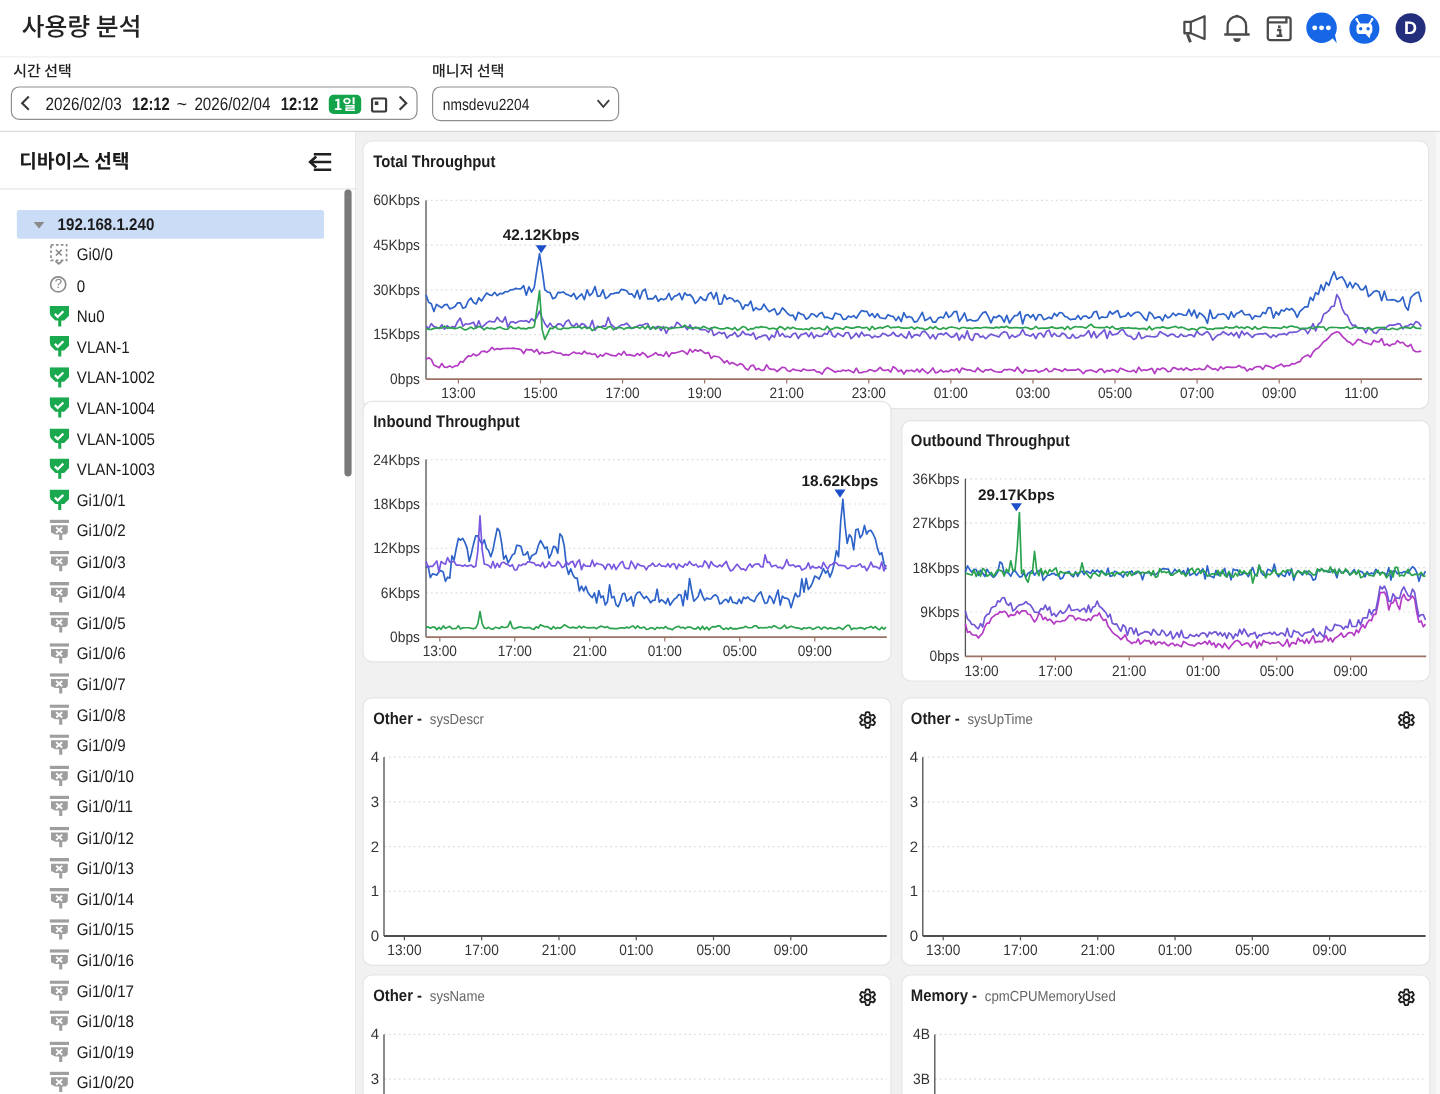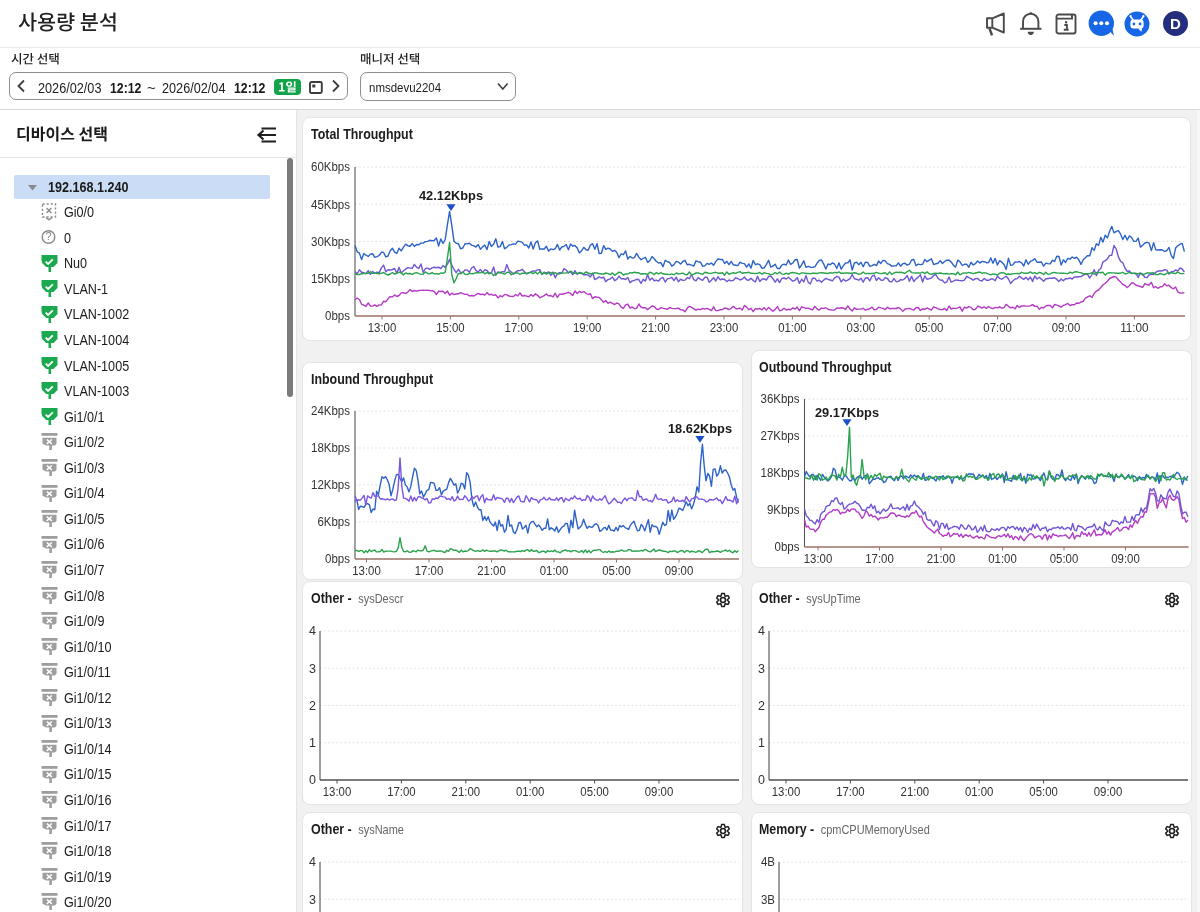--- a/index.html
+++ b/index.html
@@ -290,21 +290,21 @@
       <line x1="831.4000000000001" y1="198" x2="831.4000000000001" y2="201.5" stroke="#9b7265" stroke-width="1"></line>
       <text x="831.4000000000001" y="214" font-size="12.5" fill="#333333" text-anchor="middle" textLength="28.5" lengthAdjust="spacingAndGlyphs">11:00</text>
       <polyline fill="none" stroke="#b43bc4" stroke-width="1.4" stroke-linejoin="round" points="52.0,181.5 54.2,180.2 56.4,181.5 58.6,186.3 60.8,187.2 63.0,188.4 65.2,184.9 67.4,188.0 69.6,188.1 71.8,186.9 74.0,188.4 76.2,186.9 78.4,186.8 80.6,183.2 82.8,183.8 85.0,180.8 87.2,178.6 89.4,178.9 91.6,176.9 93.8,178.5 96.0,177.5 98.2,174.9 100.4,174.6 102.6,175.6 104.8,174.1 107.0,171.5 109.2,173.5 111.4,172.5 113.6,173.1 115.8,172.5 118.0,172.4 120.2,172.2 122.4,172.4 124.6,172.1 126.8,172.5 129.0,172.7 131.2,173.5 133.4,176.6 135.6,173.1 137.8,173.5 140.0,173.3 142.2,175.4 144.4,173.1 146.6,177.2 148.8,175.2 151.0,176.6 153.2,176.0 155.4,175.8 157.6,174.7 159.8,175.7 162.0,176.4 164.2,176.2 166.4,177.9 168.6,177.5 170.8,178.0 173.0,176.7 175.2,175.4 177.4,176.5 179.6,176.2 181.8,177.1 184.0,174.6 186.2,176.7 188.4,176.3 190.6,177.4 192.8,176.8 195.0,179.9 197.2,177.7 199.4,178.8 201.6,176.4 203.8,176.9 206.0,178.0 208.2,178.4 210.4,178.5 212.6,176.5 214.8,177.9 217.0,174.8 219.2,178.0 221.4,177.5 223.6,178.1 225.8,178.7 228.0,176.6 230.2,178.2 232.4,175.8 234.6,177.3 236.8,179.8 239.0,178.7 241.2,177.6 243.4,175.9 245.6,177.9 247.8,177.5 250.0,178.8 252.2,175.2 254.4,179.4 256.6,176.1 258.8,176.3 261.0,175.7 263.2,175.1 265.4,174.3 267.6,175.4 269.8,177.4 272.0,173.0 274.2,175.5 276.4,173.4 278.6,174.7 280.8,173.5 283.0,175.3 285.2,176.5 287.4,175.7 289.6,180.6 291.8,178.7 294.0,179.1 296.2,179.5 298.4,181.7 300.6,184.3 302.8,182.5 305.0,185.4 307.2,184.1 309.4,185.4 311.6,186.5 313.8,185.0 316.0,185.9 318.2,189.1 320.4,190.4 322.6,186.9 324.8,186.2 327.0,190.1 329.2,189.0 331.4,190.6 333.6,190.4 335.8,186.0 338.0,189.2 340.2,189.8 342.4,189.8 344.6,191.6 346.8,189.7 349.0,188.0 351.2,188.5 353.4,191.0 355.6,191.5 357.8,189.6 360.0,190.4 362.2,190.6 364.4,191.4 366.6,189.5 368.8,190.4 371.0,190.6 373.2,190.5 375.4,190.1 377.6,191.9 379.8,191.9 382.0,193.8 384.2,190.3 386.4,188.3 388.6,189.4 390.8,190.8 393.0,192.2 395.2,191.2 397.4,191.6 399.6,190.4 401.8,191.2 404.0,190.3 406.2,191.4 408.4,192.6 410.6,188.8 412.8,192.6 415.0,192.5 417.2,191.8 419.4,191.6 421.6,190.0 423.8,190.5 426.0,191.5 428.2,190.3 430.4,188.2 432.6,190.5 434.8,190.7 437.0,190.1 439.2,192.1 441.4,187.5 443.6,189.1 445.8,191.7 448.0,190.3 450.2,193.7 452.4,190.6 454.6,191.0 456.8,190.5 459.0,191.8 461.2,189.6 463.4,192.1 465.6,189.4 467.8,191.4 470.0,193.2 472.2,191.4 474.4,188.6 476.6,192.8 478.8,192.1 481.0,190.3 483.2,192.0 485.4,191.3 487.6,191.7 489.8,189.9 492.0,191.0 494.2,189.1 496.4,192.6 498.6,188.8 500.8,189.6 503.0,190.4 505.2,190.1 507.4,191.2 509.6,191.8 511.8,188.5 514.0,190.8 516.2,192.1 518.4,190.1 520.6,190.4 522.8,189.7 525.0,191.3 527.2,191.8 529.4,192.1 531.6,192.1 533.8,189.9 536.0,190.2 538.2,189.7 540.4,190.2 542.6,191.4 544.8,187.9 547.0,191.0 549.2,193.0 551.4,189.8 553.6,191.3 555.8,191.1 558.0,191.1 560.2,190.3 562.4,192.2 564.6,191.3 566.8,190.7 569.0,189.1 571.2,191.8 573.4,191.4 575.6,189.2 577.8,189.9 580.0,190.4 582.2,191.6 584.4,189.3 586.6,190.7 588.8,190.5 591.0,190.5 593.2,190.5 595.4,189.5 597.6,190.9 599.8,193.4 602.0,191.0 604.2,190.6 606.4,190.4 608.6,191.4 610.8,192.1 613.0,189.8 615.2,189.5 617.4,192.5 619.6,190.7 621.8,191.3 624.0,190.0 626.2,190.8 628.4,192.2 630.6,188.8 632.8,189.7 635.0,190.8 637.2,191.5 639.4,191.6 641.6,190.5 643.8,192.5 646.0,188.0 648.2,191.0 650.4,190.1 652.6,190.6 654.8,189.8 657.0,188.9 659.2,193.3 661.4,189.1 663.6,190.1 665.8,188.6 668.0,189.4 670.2,191.8 672.4,191.4 674.6,188.3 676.8,188.8 679.0,190.1 681.2,188.9 683.4,190.5 685.6,188.5 687.8,190.0 690.0,190.6 692.2,189.4 694.4,189.9 696.6,189.0 698.8,190.1 701.0,189.7 703.2,186.4 705.4,188.3 707.6,189.8 709.8,189.2 712.0,190.8 714.2,187.5 716.4,189.5 718.6,187.9 720.8,188.0 723.0,188.1 725.2,188.1 727.4,187.9 729.6,186.6 731.8,188.4 734.0,188.2 736.2,191.2 738.4,189.4 740.6,190.0 742.8,188.0 745.0,187.4 747.2,187.5 749.4,189.8 751.6,186.5 753.8,187.1 756.0,187.8 758.2,189.1 760.4,187.3 762.6,186.6 764.8,185.4 767.0,187.5 769.2,186.6 771.4,186.8 773.6,185.0 775.8,185.3 778.0,184.0 780.2,183.4 782.4,180.2 784.6,178.8 786.8,177.8 789.0,179.5 791.2,175.4 793.4,173.1 795.6,172.0 797.8,169.5 800.0,166.8 802.2,165.5 804.4,163.2 806.6,160.5 808.8,159.5 811.0,158.5 813.2,159.2 815.4,162.1 817.6,164.1 819.8,166.5 822.0,167.4 824.2,169.5 826.4,167.7 828.6,164.8 830.8,165.3 833.0,167.2 835.2,167.8 837.4,168.5 839.6,169.3 841.8,165.6 844.0,166.7 846.2,167.0 848.4,164.2 850.6,169.7 852.8,168.7 855.0,170.3 857.2,168.8 859.4,168.6 861.6,165.8 863.8,167.8 866.0,167.2 868.2,169.7 870.4,170.8 872.6,169.0 874.8,173.9 877.0,175.1 879.2,175.0 881.4,174.6"></polyline>
       <polyline fill="none" stroke="#7156d6" stroke-width="1.4" stroke-linejoin="round" points="52.0,153.5 54.2,156.0 56.4,151.7 58.6,154.2 60.8,154.8 63.0,155.8 65.2,152.6 67.4,156.3 69.6,153.4 71.8,155.4 74.0,154.2 76.2,154.6 78.4,149.9 80.6,147.1 82.8,153.8 85.0,151.8 87.2,152.2 89.4,151.5 91.6,150.5 93.8,155.4 96.0,149.3 98.2,155.1 100.4,153.1 102.6,151.1 104.8,149.6 107.0,150.1 109.2,150.3 111.4,146.4 113.6,149.3 115.8,150.4 118.0,146.0 120.2,154.5 122.4,150.5 124.6,150.1 126.8,151.3 129.0,149.9 131.2,149.3 133.4,149.7 135.6,149.2 137.8,150.7 140.0,147.6 142.2,149.5 144.4,146.2 146.6,141.2 148.8,147.0 151.0,151.5 153.2,154.7 155.4,151.3 157.6,154.4 159.8,154.4 162.0,151.9 164.2,152.1 166.4,154.2 168.6,150.0 170.8,148.6 173.0,152.7 175.2,154.0 177.4,151.4 179.6,154.7 181.8,151.6 184.0,152.5 186.2,155.0 188.4,154.9 190.6,149.0 192.8,157.2 195.0,153.8 197.2,154.7 199.4,153.6 201.6,153.9 203.8,146.5 206.0,152.2 208.2,154.0 210.4,156.3 212.6,154.2 214.8,152.7 217.0,152.6 219.2,151.3 221.4,153.8 223.6,155.8 225.8,155.0 228.0,153.8 230.2,152.9 232.4,153.1 234.6,151.9 236.8,151.6 239.0,156.4 241.2,154.7 243.4,155.0 245.6,153.9 247.8,157.4 250.0,154.1 252.2,159.8 254.4,155.7 256.6,154.6 258.8,155.2 261.0,150.6 263.2,152.0 265.4,154.8 267.6,153.8 269.8,156.7 272.0,152.7 274.2,156.5 276.4,154.5 278.6,155.3 280.8,156.8 283.0,156.6 285.2,157.0 287.4,159.0 289.6,155.1 291.8,161.5 294.0,160.4 296.2,158.8 298.4,160.0 300.6,159.1 302.8,163.7 305.0,161.5 307.2,161.1 309.4,159.0 311.6,162.7 313.8,161.4 316.0,158.1 318.2,160.7 320.4,160.6 322.6,161.5 324.8,159.4 327.0,164.7 329.2,162.9 331.4,162.5 333.6,161.3 335.8,161.6 338.0,165.3 340.2,161.4 342.4,163.1 344.6,156.8 346.8,162.2 349.0,159.9 351.2,162.7 353.4,162.2 355.6,163.2 357.8,160.3 360.0,159.5 362.2,164.0 364.4,160.9 366.6,160.4 368.8,159.4 371.0,162.6 373.2,159.1 375.4,163.7 377.6,161.2 379.8,162.4 382.0,162.1 384.2,159.7 386.4,160.7 388.6,156.5 390.8,161.7 393.0,162.9 395.2,159.6 397.4,161.2 399.6,162.4 401.8,159.3 404.0,159.1 406.2,164.2 408.4,162.3 410.6,159.6 412.8,163.0 415.0,158.7 417.2,161.9 419.4,161.0 421.6,161.4 423.8,163.6 426.0,162.0 428.2,162.9 430.4,162.4 432.6,159.8 434.8,160.5 437.0,162.0 439.2,161.2 441.4,159.0 443.6,161.7 445.8,162.3 448.0,160.3 450.2,162.6 452.4,163.8 454.6,158.3 456.8,163.5 459.0,161.3 461.2,160.8 463.4,162.1 465.6,158.3 467.8,158.2 470.0,160.8 472.2,164.2 474.4,160.9 476.6,164.6 478.8,160.5 481.0,160.0 483.2,161.0 485.4,159.3 487.6,161.2 489.8,163.1 492.0,162.3 494.2,159.6 496.4,165.4 498.6,161.2 500.8,163.9 503.0,157.6 505.2,164.4 507.4,165.8 509.6,160.1 511.8,160.2 514.0,163.1 516.2,162.1 518.4,164.3 520.6,162.2 522.8,160.4 525.0,161.3 527.2,162.0 529.4,162.9 531.6,159.8 533.8,158.5 536.0,159.1 538.2,163.9 540.4,161.2 542.6,163.0 544.8,162.1 547.0,160.7 549.2,156.5 551.4,160.8 553.6,161.3 555.8,162.2 558.0,160.2 560.2,164.2 562.4,160.0 564.6,159.7 566.8,162.9 569.0,158.3 571.2,157.1 573.4,162.6 575.6,159.7 577.8,162.0 580.0,162.4 582.2,159.6 584.4,160.5 586.6,163.5 588.8,163.9 591.0,160.7 593.2,163.7 595.4,163.4 597.6,161.6 599.8,162.0 602.0,160.4 604.2,157.5 606.4,163.3 608.6,158.4 610.8,163.5 613.0,160.9 615.2,159.1 617.4,156.7 619.6,164.0 621.8,157.9 624.0,161.2 626.2,160.7 628.4,160.0 630.6,157.5 632.8,156.5 635.0,160.2 637.2,162.0 639.4,162.3 641.6,164.9 643.8,163.8 646.0,159.0 648.2,164.1 650.4,163.2 652.6,162.0 654.8,162.3 657.0,162.6 659.2,162.8 661.4,162.1 663.6,158.3 665.8,159.7 668.0,160.7 670.2,162.2 672.4,160.7 674.6,160.4 676.8,162.4 679.0,163.0 681.2,160.4 683.4,162.2 685.6,162.3 687.8,161.0 690.0,161.0 692.2,162.7 694.4,158.0 696.6,160.3 698.8,161.2 701.0,159.5 703.2,158.3 705.4,160.8 707.6,165.5 709.8,163.0 712.0,161.0 714.2,160.6 716.4,158.3 718.6,159.9 720.8,161.3 723.0,159.3 725.2,161.9 727.4,159.0 729.6,163.5 731.8,157.9 734.0,161.0 736.2,159.2 738.4,161.1 740.6,163.2 742.8,161.0 745.0,160.5 747.2,160.1 749.4,160.3 751.6,159.7 753.8,161.4 756.0,163.4 758.2,161.1 760.4,162.8 762.6,160.6 764.8,160.7 767.0,160.0 769.2,161.1 771.4,158.9 773.6,159.0 775.8,158.7 778.0,158.6 780.2,157.1 782.4,156.0 784.6,156.7 786.8,160.0 789.0,156.5 791.2,151.7 793.4,157.7 795.6,152.2 797.8,150.5 800.0,143.8 802.2,142.7 804.4,140.9 806.6,137.4 808.8,137.2 811.0,127.5 813.2,131.0 815.4,138.9 817.6,143.4 819.8,144.7 822.0,150.0 824.2,153.4 826.4,153.0 828.6,155.6 830.8,155.4 833.0,155.3 835.2,159.3 837.4,155.2 839.6,156.0 841.8,159.3 844.0,159.6 846.2,156.8 848.4,156.0 850.6,156.5 852.8,154.3 855.0,152.9 857.2,153.0 859.4,152.8 861.6,151.7 863.8,152.1 866.0,156.1 868.2,153.7 870.4,153.6 872.6,152.0 874.8,152.9 877.0,150.0 879.2,151.0 881.4,154.0"></polyline>
       <polyline fill="none" stroke="#2ba24e" stroke-width="1.4" stroke-linejoin="round" points="52.0,155.5 54.2,156.6 56.4,156.5 58.6,155.7 60.8,155.5 63.0,155.1 65.2,155.4 67.4,153.7 69.6,155.4 71.8,155.0 74.0,155.5 76.2,155.8 78.4,155.3 80.6,154.5 82.8,156.1 85.0,157.0 87.2,156.0 89.4,154.6 91.6,156.1 93.8,155.0 96.0,154.1 98.2,154.7 100.4,156.9 102.6,155.0 104.8,155.8 107.0,155.5 109.2,156.3 111.4,155.1 113.6,154.6 115.8,155.7 118.0,156.4 120.2,156.3 122.4,153.9 124.6,155.5 126.8,155.9 129.0,154.7 131.2,155.9 133.4,155.6 135.6,156.2 137.8,155.0 140.0,155.3 142.2,154.2 144.4,140.2 146.6,124.4 148.8,156.7 151.0,164.9 153.2,160.5 155.4,155.4 157.6,155.8 159.8,154.1 162.0,156.2 164.2,156.6 166.4,155.3 168.6,155.6 170.8,155.7 173.0,154.7 175.2,154.8 177.4,154.9 179.6,153.9 181.8,155.8 184.0,154.4 186.2,155.8 188.4,154.9 190.6,157.5 192.8,155.8 195.0,154.9 197.2,154.5 199.4,155.4 201.6,156.2 203.8,154.5 206.0,154.0 208.2,156.8 210.4,155.2 212.6,154.9 214.8,155.0 217.0,156.5 219.2,155.1 221.4,155.2 223.6,155.5 225.8,154.6 228.0,154.5 230.2,155.6 232.4,154.0 234.6,156.1 236.8,153.6 239.0,156.2 241.2,154.1 243.4,156.2 245.6,154.8 247.8,154.5 250.0,155.8 252.2,154.6 254.4,156.0 256.6,155.7 258.8,155.1 261.0,155.1 263.2,154.9 265.4,154.7 267.6,153.0 269.8,154.6 272.0,155.2 274.2,155.3 276.4,155.3 278.6,155.0 280.8,155.8 283.0,153.9 285.2,155.0 287.4,156.0 289.6,155.9 291.8,154.6 294.0,155.0 296.2,155.8 298.4,156.0 300.6,156.0 302.8,155.0 305.0,155.6 307.2,156.6 309.4,154.9 311.6,157.3 313.8,155.9 316.0,154.1 318.2,154.7 320.4,157.1 322.6,155.9 324.8,156.0 327.0,154.6 329.2,155.0 331.4,154.2 333.6,154.7 335.8,154.8 338.0,156.2 340.2,155.7 342.4,155.7 344.6,156.5 346.8,154.2 349.0,155.0 351.2,156.8 353.4,154.6 355.6,156.0 357.8,154.7 360.0,155.8 362.2,156.2 364.4,156.3 366.6,156.6 368.8,155.9 371.0,156.8 373.2,155.0 375.4,156.0 377.6,155.6 379.8,155.1 382.0,156.4 384.2,156.7 386.4,153.9 388.6,156.8 390.8,156.1 393.0,155.0 395.2,155.0 397.4,155.6 399.6,156.4 401.8,154.3 404.0,154.8 406.2,155.4 408.4,155.4 410.6,154.6 412.8,154.3 415.0,155.2 417.2,155.2 419.4,154.7 421.6,157.2 423.8,153.9 426.0,156.3 428.2,155.4 430.4,154.8 432.6,155.4 434.8,154.3 437.0,153.6 439.2,155.2 441.4,154.7 443.6,154.8 445.8,154.3 448.0,155.3 450.2,155.4 452.4,155.5 454.6,155.2 456.8,154.5 459.0,156.2 461.2,154.7 463.4,155.4 465.6,155.6 467.8,156.8 470.0,156.1 472.2,154.5 474.4,155.8 476.6,154.1 478.8,156.1 481.0,156.4 483.2,155.1 485.4,156.2 487.6,154.9 489.8,154.5 492.0,154.9 494.2,155.3 496.4,156.1 498.6,154.9 500.8,154.9 503.0,155.5 505.2,155.4 507.4,155.8 509.6,155.1 511.8,155.3 514.0,155.5 516.2,154.9 518.4,154.8 520.6,155.0 522.8,155.2 525.0,155.5 527.2,154.6 529.4,155.2 531.6,154.4 533.8,154.8 536.0,153.9 538.2,155.3 540.4,155.3 542.6,154.9 544.8,155.0 547.0,155.3 549.2,155.2 551.4,154.7 553.6,155.2 555.8,156.3 558.0,155.9 560.2,154.0 562.4,155.8 564.6,155.4 566.8,155.5 569.0,155.5 571.2,155.3 573.4,154.4 575.6,155.2 577.8,155.6 580.0,155.2 582.2,154.8 584.4,156.6 586.6,153.9 588.8,156.3 591.0,155.0 593.2,154.1 595.4,154.5 597.6,154.3 599.8,154.7 602.0,155.5 604.2,153.5 606.4,152.3 608.6,154.6 610.8,154.9 613.0,155.0 615.2,155.0 617.4,155.1 619.6,154.2 621.8,155.6 624.0,153.9 626.2,155.8 628.4,156.3 630.6,155.5 632.8,155.1 635.0,155.5 637.2,155.0 639.4,155.5 641.6,155.7 643.8,155.5 646.0,156.1 648.2,155.8 650.4,155.6 652.6,156.8 654.8,154.0 657.0,156.9 659.2,155.5 661.4,154.9 663.6,155.2 665.8,154.4 668.0,155.0 670.2,155.6 672.4,155.0 674.6,154.5 676.8,154.0 679.0,155.3 681.2,154.6 683.4,155.1 685.6,156.2 687.8,156.9 690.0,155.9 692.2,156.2 694.4,157.2 696.6,155.2 698.8,154.7 701.0,154.9 703.2,156.4 705.4,156.0 707.6,156.5 709.8,155.6 712.0,155.6 714.2,155.5 716.4,155.7 718.6,154.3 720.8,155.2 723.0,155.3 725.2,155.2 727.4,153.9 729.6,155.3 731.8,154.6 734.0,155.8 736.2,154.3 738.4,155.0 740.6,156.5 742.8,154.2 745.0,156.2 747.2,155.9 749.4,154.6 751.6,154.5 753.8,155.0 756.0,155.1 758.2,155.3 760.4,155.1 762.6,155.4 764.8,155.7 767.0,154.1 769.2,155.2 771.4,154.0 773.6,153.7 775.8,154.4 778.0,154.6 780.2,155.9 782.4,155.7 784.6,155.7 786.8,155.6 789.0,154.6 791.2,156.1 793.4,154.6 795.6,154.2 797.8,154.7 800.0,154.3 802.2,157.2 804.4,155.1 806.6,154.8 808.8,154.9 811.0,154.9 813.2,155.2 815.4,155.3 817.6,155.2 819.8,154.3 822.0,156.0 824.2,155.4 826.4,154.4 828.6,155.3 830.8,155.2 833.0,156.0 835.2,155.8 837.4,154.9 839.6,157.0 841.8,155.9 844.0,155.0 846.2,155.0 848.4,155.0 850.6,154.7 852.8,156.6 855.0,156.6 857.2,155.5 859.4,156.2 861.6,156.7 863.8,155.4 866.0,154.9 868.2,154.8 870.4,155.2 872.6,155.6 874.8,153.9 877.0,155.5 879.2,155.6 881.4,155.6"></polyline>
       <polyline fill="none" stroke="#2d63c8" stroke-width="1.4" stroke-linejoin="round" points="52.0,127.6 54.2,133.8 56.4,135.1 58.6,141.6 60.8,135.6 63.0,137.2 65.2,138.5 67.4,136.1 69.6,135.7 71.8,139.4 74.0,138.7 76.2,137.5 78.4,134.3 80.6,134.4 82.8,138.9 85.0,138.0 87.2,132.8 89.4,130.3 91.6,134.1 93.8,135.4 96.0,130.2 98.2,132.9 100.4,129.3 102.6,126.2 104.8,127.7 107.0,128.3 109.2,125.6 111.4,128.4 113.6,126.5 115.8,126.8 118.0,125.1 120.2,125.1 122.4,123.6 124.6,123.4 126.8,122.3 129.0,122.8 131.2,122.5 133.4,120.0 135.6,128.0 137.8,121.0 140.0,125.4 142.2,121.5 144.4,106.9 146.6,93.4 148.8,107.3 151.0,123.3 153.2,125.3 155.4,125.8 157.6,130.9 159.8,130.0 162.0,125.7 164.2,125.9 166.4,125.3 168.6,127.1 170.8,127.9 173.0,129.0 175.2,126.5 177.4,131.3 179.6,128.9 181.8,127.0 184.0,131.6 186.2,123.5 188.4,128.4 190.6,126.3 192.8,120.8 195.0,129.0 197.2,128.6 199.4,123.5 201.6,130.7 203.8,129.4 206.0,126.9 208.2,126.7 210.4,125.9 212.6,126.1 214.8,123.1 217.0,123.6 219.2,124.3 221.4,127.2 223.6,126.9 225.8,130.0 228.0,123.9 230.2,131.1 232.4,124.7 234.6,122.9 236.8,131.2 239.0,130.9 241.2,131.0 243.4,128.3 245.6,133.1 247.8,130.9 250.0,131.7 252.2,130.7 254.4,126.4 256.6,132.0 258.8,129.0 261.0,128.3 263.2,126.5 265.4,131.8 267.6,126.0 269.8,128.2 272.0,127.5 274.2,130.0 276.4,134.9 278.6,132.7 280.8,129.3 283.0,131.7 285.2,132.3 287.4,127.1 289.6,125.7 291.8,131.2 294.0,125.7 296.2,135.5 298.4,135.3 300.6,127.7 302.8,131.4 305.0,130.1 307.2,131.0 309.4,133.4 311.6,132.3 313.8,134.5 316.0,139.7 318.2,135.9 320.4,136.7 322.6,132.9 324.8,141.0 327.0,138.4 329.2,140.0 331.4,139.6 333.6,135.4 335.8,139.1 338.0,141.7 340.2,140.5 342.4,139.3 344.6,144.3 346.8,142.8 349.0,138.5 351.2,140.7 353.4,143.5 355.6,145.0 357.8,144.6 360.0,148.7 362.2,142.2 364.4,143.8 366.6,144.3 368.8,148.1 371.0,146.6 373.2,143.4 375.4,144.1 377.6,146.1 379.8,143.5 382.0,142.4 384.2,146.7 386.4,146.3 388.6,147.2 390.8,148.0 393.0,142.9 395.2,143.7 397.4,144.2 399.6,148.2 401.8,147.9 404.0,145.4 406.2,146.3 408.4,145.0 410.6,147.2 412.8,143.7 415.0,140.8 417.2,141.5 419.4,141.4 421.6,145.5 423.8,143.3 426.0,146.7 428.2,143.4 430.4,146.8 432.6,147.2 434.8,147.6 437.0,144.2 439.2,145.4 441.4,145.6 443.6,149.2 445.8,145.9 448.0,150.1 450.2,142.5 452.4,146.7 454.6,145.8 456.8,146.6 459.0,150.4 461.2,149.8 463.4,146.3 465.6,142.3 467.8,149.1 470.0,148.0 472.2,146.2 474.4,150.5 476.6,150.5 478.8,147.1 481.0,146.2 483.2,147.0 485.4,142.0 487.6,146.4 489.8,145.0 492.0,141.8 494.2,141.5 496.4,150.0 498.6,146.8 500.8,142.8 503.0,149.4 505.2,148.3 507.4,149.2 509.6,149.4 511.8,148.8 514.0,145.4 516.2,142.5 518.4,141.9 520.6,145.8 522.8,151.0 525.0,146.0 527.2,146.7 529.4,144.9 531.6,146.2 533.8,150.5 536.0,144.8 538.2,151.2 540.4,147.6 542.6,145.0 544.8,144.9 547.0,141.8 549.2,152.0 551.4,145.0 553.6,144.1 555.8,146.7 558.0,144.2 560.2,148.7 562.4,144.1 564.6,144.4 566.8,148.4 569.0,147.6 571.2,146.3 573.4,147.6 575.6,143.1 577.8,145.4 580.0,142.4 582.2,142.8 584.4,145.7 586.6,146.4 588.8,148.3 591.0,147.9 593.2,147.9 595.4,144.9 597.6,148.2 599.8,145.6 602.0,145.3 604.2,147.1 606.4,146.2 608.6,142.0 610.8,141.5 613.0,147.7 615.2,146.1 617.4,146.6 619.6,146.3 621.8,141.5 624.0,143.7 626.2,142.2 628.4,140.8 630.6,146.5 632.8,145.8 635.0,145.2 637.2,142.6 639.4,145.5 641.6,143.5 643.8,142.2 646.0,142.1 648.2,144.0 650.4,147.2 652.6,149.1 654.8,142.1 657.0,143.8 659.2,147.5 661.4,146.3 663.6,146.1 665.8,149.3 668.0,144.3 670.2,147.0 672.4,145.7 674.6,142.9 676.8,145.1 679.0,143.4 681.2,143.7 683.4,144.7 685.6,144.6 687.8,139.9 690.0,145.2 692.2,140.4 694.4,147.0 696.6,142.7 698.8,144.2 701.0,146.5 703.2,151.4 705.4,140.3 707.6,147.4 709.8,146.9 712.0,144.0 714.2,144.1 716.4,143.5 718.6,144.8 720.8,148.0 723.0,141.8 725.2,146.3 727.4,143.3 729.6,142.4 731.8,140.7 734.0,144.2 736.2,144.3 738.4,144.0 740.6,148.1 742.8,145.1 745.0,145.6 747.2,145.9 749.4,142.3 751.6,143.4 753.8,138.3 756.0,138.5 758.2,147.1 760.4,141.8 762.6,144.5 764.8,140.3 767.0,141.2 769.2,139.0 771.4,140.4 773.6,139.1 775.8,141.7 778.0,146.4 780.2,141.7 782.4,139.7 784.6,137.6 786.8,137.8 789.0,129.7 791.2,132.4 793.4,125.8 795.6,127.4 797.8,119.4 800.0,124.1 802.2,117.2 804.4,119.9 806.6,113.2 808.8,108.4 811.0,114.9 813.2,113.4 815.4,112.7 817.6,116.1 819.8,121.5 822.0,117.2 824.2,122.0 826.4,117.9 828.6,119.5 830.8,123.4 833.0,123.4 835.2,120.2 837.4,129.1 839.6,127.4 841.8,125.0 844.0,124.3 846.2,125.2 848.4,132.6 850.6,124.6 852.8,131.9 855.0,132.0 857.2,131.7 859.4,132.0 861.6,133.5 863.8,132.6 866.0,129.4 868.2,137.4 870.4,140.5 872.6,130.1 874.8,127.8 877.0,126.2 879.2,125.4 881.4,133.6"></polyline>
       <text x="148" y="82" font-size="12.8" font-weight="bold" fill="#1b1b1b" text-anchor="middle">42.12Kbps</text>
       <polygon points="143.4,86.3 152.6,86.3 148,93.1" fill="#1d50c8"></polygon>
     </svg>
   </div>
-<div class="card" style="left:302px;top:362px;width:441px;height:218px">
+<div class="card" style="left:302px;top:334px;width:441px;height:218px">
     <div class="ctitle">Inbound Throughput</div>
     <svg width="441" height="218" style="position:absolute;left:0;top:0">
       <line x1="52" y1="48.0" x2="436" y2="48.0" stroke="#dcdcdc" stroke-width="1" stroke-dasharray="1.5 2.6"></line>
       <text x="47" y="52.2" font-size="12.5" fill="#333333" text-anchor="end" textLength="39.0" lengthAdjust="spacingAndGlyphs">24Kbps</text>
       <line x1="52" y1="85.0" x2="436" y2="85.0" stroke="#dcdcdc" stroke-width="1" stroke-dasharray="1.5 2.6"></line>
       <text x="47" y="89.2" font-size="12.5" fill="#333333" text-anchor="end" textLength="39.0" lengthAdjust="spacingAndGlyphs">18Kbps</text>
       <line x1="52" y1="122.0" x2="436" y2="122.0" stroke="#dcdcdc" stroke-width="1" stroke-dasharray="1.5 2.6"></line>
       <text x="47" y="126.2" font-size="12.5" fill="#333333" text-anchor="end" textLength="39.0" lengthAdjust="spacingAndGlyphs">12Kbps</text>
       <line x1="52" y1="159.0" x2="436" y2="159.0" stroke="#dcdcdc" stroke-width="1" stroke-dasharray="1.5 2.6"></line>
       <text x="47" y="163.2" font-size="12.5" fill="#333333" text-anchor="end" textLength="32.6" lengthAdjust="spacingAndGlyphs">6Kbps</text>

